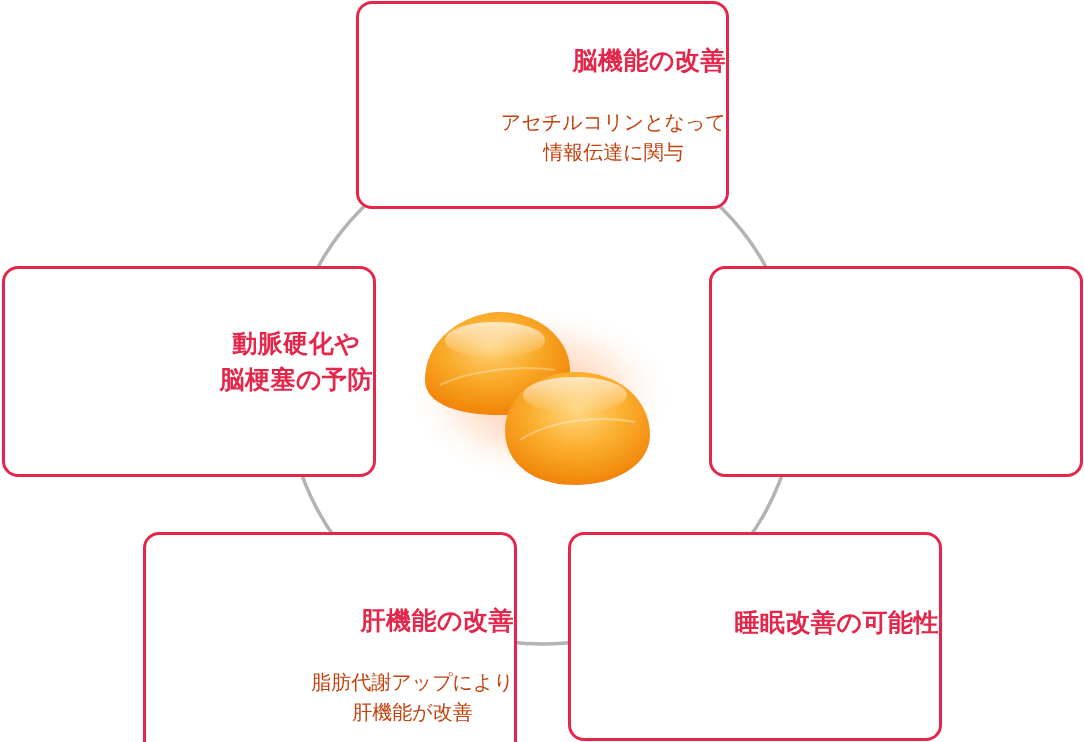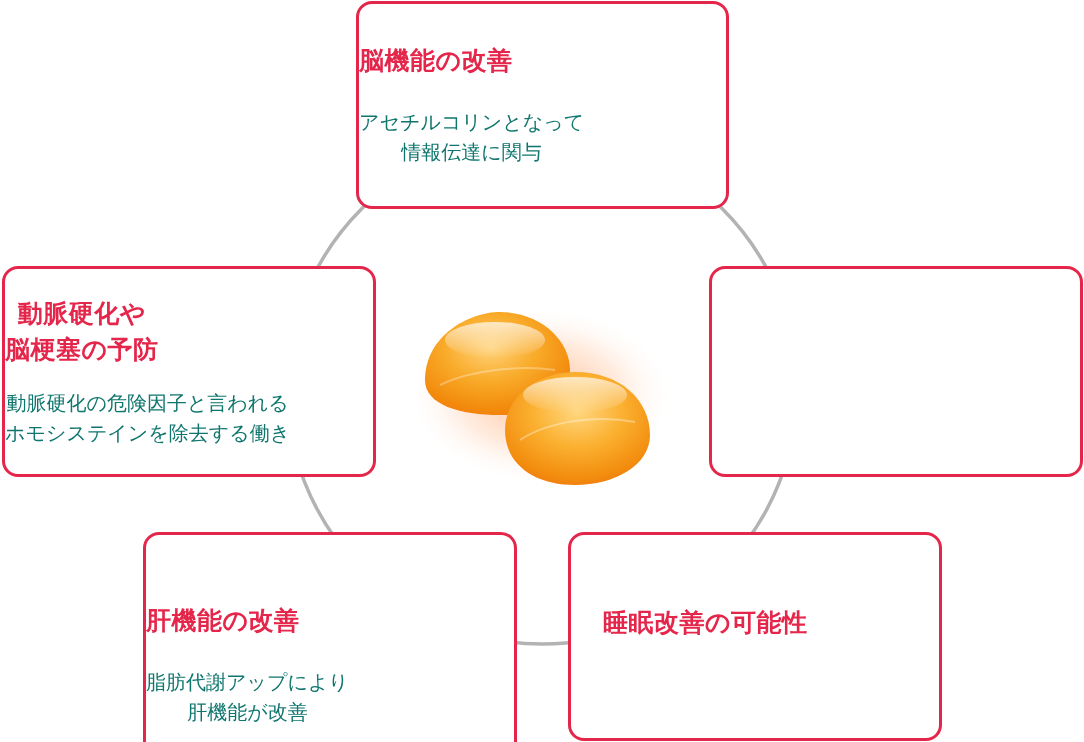--- a/index.html
+++ b/index.html
@@ -25,34 +25,34 @@
       width: 280px; height: 200px;
     }
     .box {
       position: absolute;
       box-sizing: border-box;
       border: 3px solid #e5264b;
       border-radius: 16px;
       background: #ffffff;
       display: flex;
       flex-direction: column;
-      align-items: flex-start;
+      align-items: flex-end;
       justify-content: center;
       text-align: center;
     }
     .box .title {
       color: #e5264b;
       font-weight: bold;
       font-size: 25px;
       line-height: 36px;
       white-space: pre-line;
       letter-spacing: 0.5px;
     }
     .box .desc {
-      color: #0f766e;
+      color: #c2410c;
       font-size: 20px;
       line-height: 30px;
       white-space: pre-line;
     }
     #box-top      { left: 356px; top: 1px;   width: 373px; height: 208px; }
     #box-top .title { margin-bottom: 28px; }
     #box-left     { left: 2px;   top: 266px; width: 374px; height: 211px; }
     #box-left .title { margin-bottom: 20px; }
     #box-right    { left: 709px; top: 266px; width: 374px; height: 211px; }
     #box-right .title { margin-bottom: 8px; }
@@ -107,22 +107,20 @@
 
 <div class="box" id="box-top">
   <div class="title">脳機能の改善</div>
   <div class="desc">アセチルコリンとなって
 情報伝達に関与</div>
 </div>
 
 <div class="box" id="box-left">
   <div class="title">動脈硬化や
 脳梗塞の予防</div>
-  <div class="desc">動脈硬化の危険因子と言われる
-ホモシステインを除去する働き</div>
 </div>
 
 <div class="box" id="box-right">
 </div>
 
 <div class="box" id="box-bl">
   <div class="title">肝機能の改善</div>
   <div class="desc">脂肪代謝アップにより
 肝機能が改善</div>
 </div>

